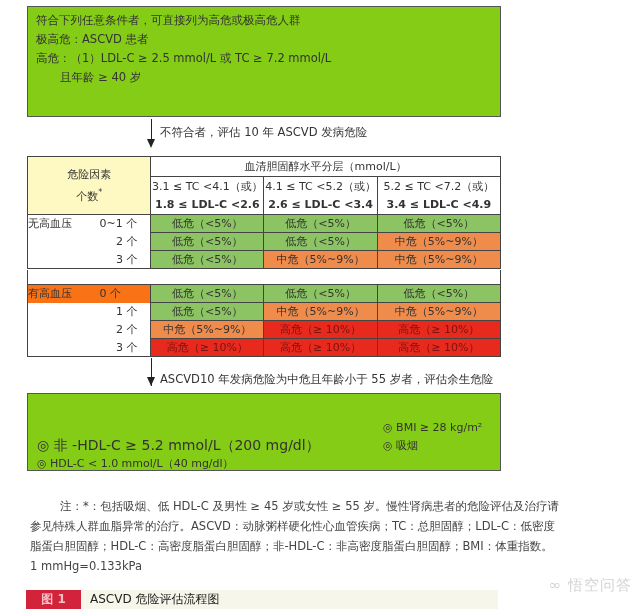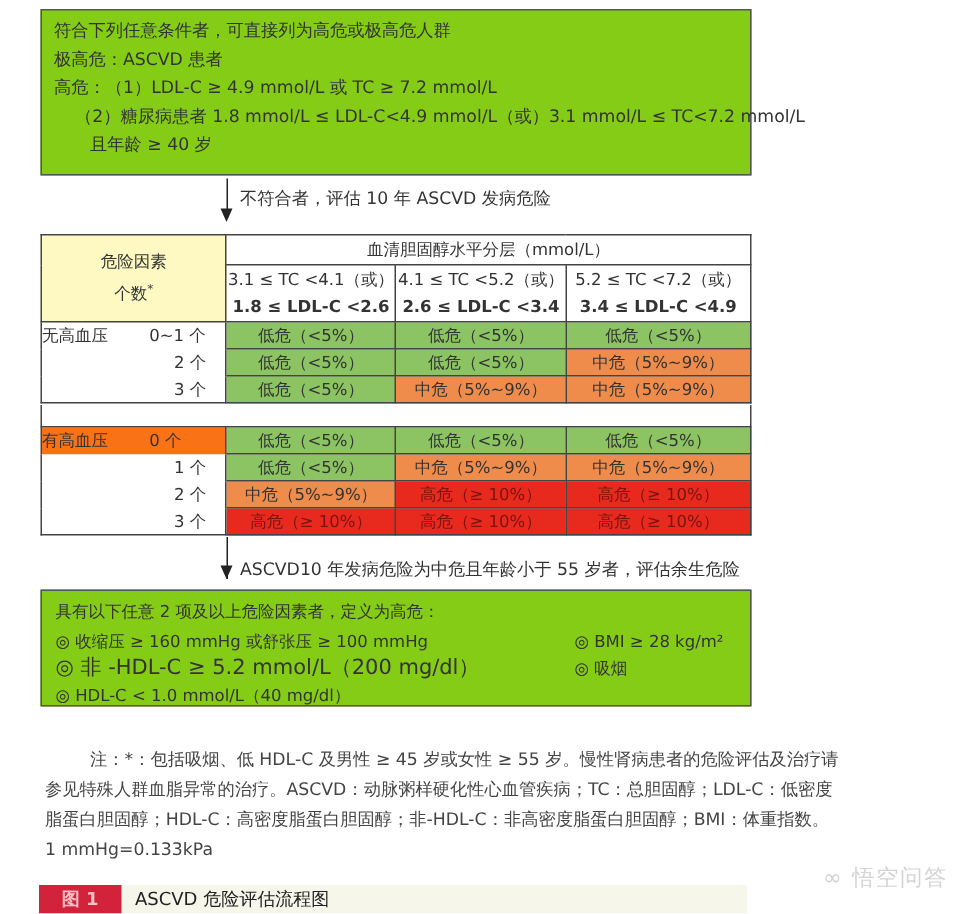--- a/index.html
+++ b/index.html
@@ -22,22 +22,21 @@
   .fig-tag { position: absolute; left: 26px; top: 590px; width: 55px; height: 19px; background: #d2233a; color: #f6c0c6; font-size: 12px; font-weight: bold; text-align: center; line-height: 19px; }
   .fig-title { position: absolute; left: 90px; top: 591px; font-size: 12px; color: #222; line-height: 17px; }
   .watermark { position: absolute; right: 8px; top: 576px; font-size: 15px; color: #d4d4d4; letter-spacing: 1px; }
 </style>
 </head>
 <body>
 
 <div class="box" style="left:27px; top:6px; width:474px; height:111px; padding:4px 0 0 8px;">
   <div class="line">符合下列任意条件者，可直接列为高危或极高危人群</div>
   <div class="line">极高危：ASCVD 患者</div>
-  <div class="line">高危：（1）LDL-C ≥ 4.9 mmol/L 或 TC ≥ 7.2 mmol/L</div>
-  <div class="line" style="padding-left:14px;">（2）糖尿病患者 1.8 mmol/L ≤ LDL-C&lt;4.9 mmol/L（或）3.1 mmol/L ≤ TC&lt;7.2 mmol/L</div>
+  <div class="line">高危：（1）LDL-C ≥ 2.5 mmol/L 或 TC ≥ 7.2 mmol/L</div>
   <div class="line" style="padding-left:24px;">且年龄 ≥ 40 岁</div>
 </div>
 
 <div class="arrow-v" style="left:151px; top:119px; height:22px;"></div>
 <div class="arrow-head" style="left:147px; top:139px;"></div>
 <div class="arrow-label" style="left:160px; top:125px;">不符合者，评估 10 年 ASCVD 发病危险</div>
 
 <table class="grid" style="left:27px; top:156px; width:474px;">
   <tbody>
       <tr style="height:20px;">
@@ -113,22 +112,20 @@
     <td class="c-high">高危（≥ 10%）</td>
   </tr>
 </tbody>
   </table>
 
 <div class="arrow-v" style="left:151px; top:358px; height:28px;"></div>
 <div class="arrow-head" style="left:147px; top:377px;"></div>
 <div class="arrow-label" style="left:160px; top:372px;">ASCVD10 年发病危险为中危且年龄小于 55 岁者，评估余生危险</div>
 
 <div class="box" style="left:27px; top:393px; width:474px; height:78px; padding:5px 0 0 9px;">
-  <div class="line" style="font-size:11px; line-height:18px;">具有以下任意 2 项及以上危险因素者，定义为高危：</div>
-  <div class="line" style="position:absolute; left:9px; top:24px; font-size:11px;">◎ 收缩压 ≥ 160 mmHg 或舒张压 ≥ 100 mmHg</div>
   <div class="line" style="position:absolute; left:355px; top:24px; font-size:11px;">◎ BMI ≥ 28 kg/m²</div>
   <div class="line" style="position:absolute; left:9px; top:42px; font-size:14px;">◎ 非 -HDL-C ≥ 5.2 mmol/L（200 mg/dl）</div>
   <div class="line" style="position:absolute; left:355px; top:42px; font-size:11px;">◎ 吸烟</div>
   <div class="line" style="position:absolute; left:9px; top:60px; font-size:11px;">◎ HDL-C &lt; 1.0 mmol/L（40 mg/dl）</div>
 </div>
 
 <div class="note" style="left:30px; top:496px; width:600px;">
   <div style="padding-left:30px; white-space:nowrap;">注：*：包括吸烟、低 HDL-C 及男性 ≥ 45 岁或女性 ≥ 55 岁。慢性肾病患者的危险评估及治疗请</div>
   <div style="white-space:nowrap;">参见特殊人群血脂异常的治疗。ASCVD：动脉粥样硬化性心血管疾病；TC：总胆固醇；LDL-C：低密度</div>
   <div style="white-space:nowrap;">脂蛋白胆固醇；HDL-C：高密度脂蛋白胆固醇；非-HDL-C：非高密度脂蛋白胆固醇；BMI：体重指数。</div>

